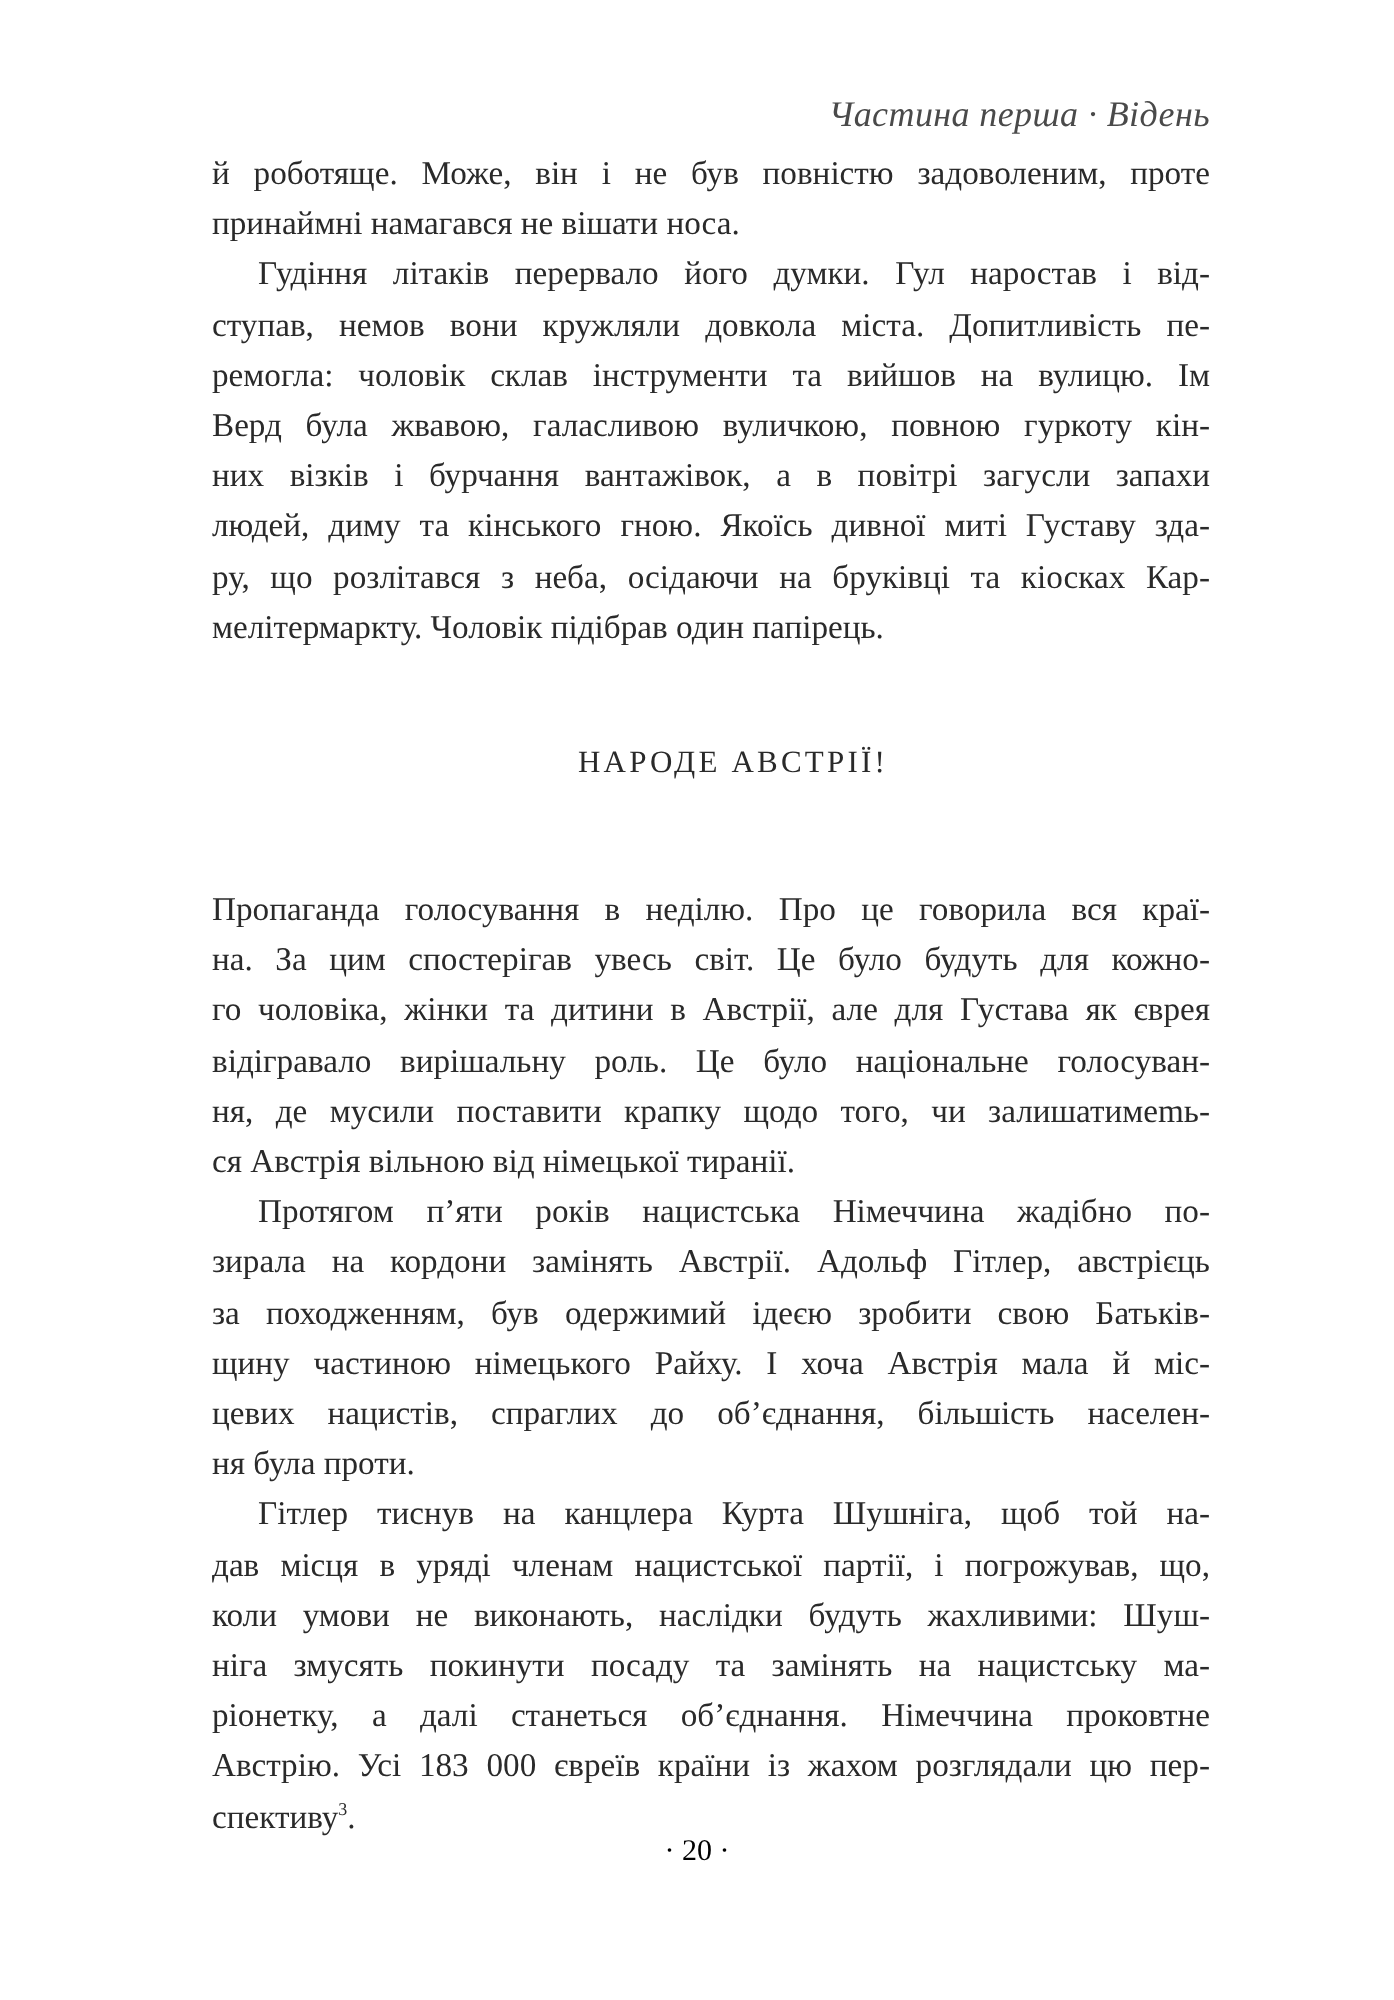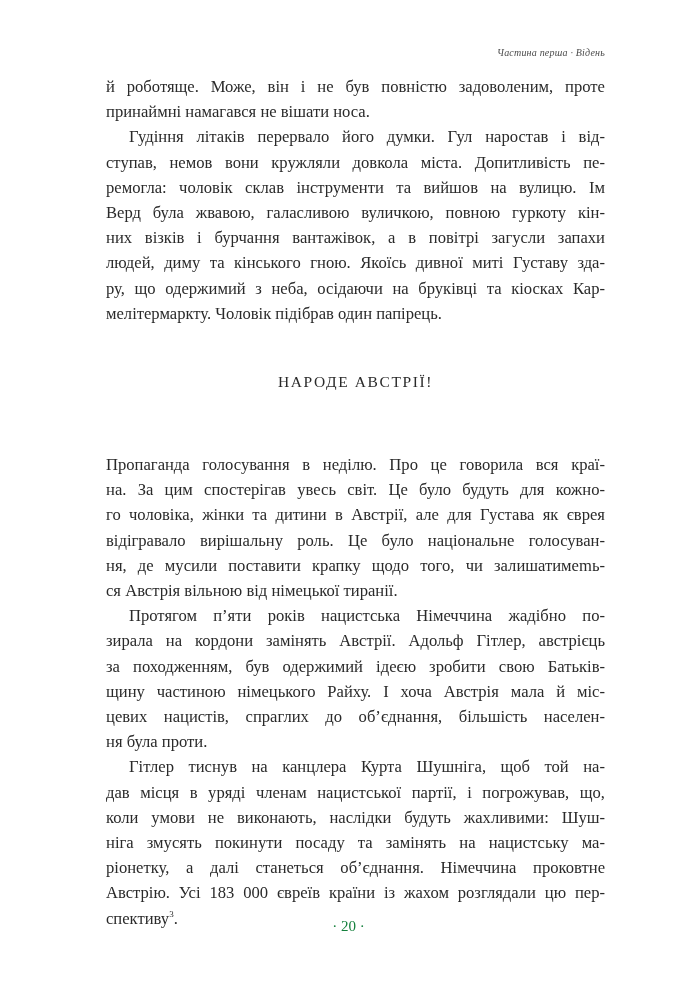--- a/index.html
+++ b/index.html
@@ -13,21 +13,21 @@
       position: relative;
       overflow: hidden;
       font-family: "DejaVu Serif", "Liberation Serif", serif;
       color: #2a2a2a;
     }
     .running-head {
       position: absolute;
       top: 47px;
       right: 92px;
       font-style: italic;
-      font-size: 10px;
+      font-size: 18px;
       color: #4a4a4a;
       font-family: "Liberation Serif", "DejaVu Serif", serif;
       letter-spacing: 0.2px;
     }
     .text-block {
       position: absolute;
       left: 106px;
       width: 499px;
       font-size: 16.6px;
       line-height: 25.2px;
@@ -43,26 +43,26 @@
       text-align: justify;
       text-align-last: justify;
     }
     .line.last {
       text-align-last: left;
     }
     .indent {
       padding-left: 23px;
     }
     #block-top { top: 74px; }
-    #block-mid { top: 452px; }
+    #block-mid { top: 442px; }
 
     .leaflet {
       position: absolute;
       top: 371px;
-      left: 131px;
+      left: 142px;
       width: 449px;
       font-family: "Liberation Serif", "DejaVu Serif", serif;
     }
     .leaflet-title {
       text-align: center;
       font-size: 15.5px;
       letter-spacing: 1.6px;
       line-height: 22px;
       margin-bottom: 1px;
       padding-left: 0;
@@ -76,21 +76,21 @@
       line-height: 0;
       vertical-align: super;
     }
     .folio {
       position: absolute;
       top: 918px;
       left: 0;
       width: 697px;
       text-align: center;
       font-size: 15px;
-      color: #15803d;
+      color: #000000;
       font-family: "Liberation Serif", "DejaVu Serif", serif;
     }
   </style>
 </head>
 <body>
 
 <div class="running-head">
   <span>Частина перша</span>
   <span>·</span>
   <span>Відень</span>
@@ -101,21 +101,21 @@
       <span class="line">й роботяще. Може, він і не був повністю задоволеним, проте</span>
       <span class="line last">принаймні намагався не вішати носа.</span>
     </p>
     <p>
       <span class="line indent">Гудіння літаків перервало його думки. Гул наростав і від-</span>
       <span class="line">ступав, немов вони кружляли довкола міста. Допитливість пе-</span>
       <span class="line">ремогла: чоловік склав інструменти та вийшов на вулицю. Ім</span>
       <span class="line">Верд була жвавою, галасливою вуличкою, повною гуркоту кін-</span>
       <span class="line">них візків і бурчання вантажівок, а в повітрі загусли запахи</span>
       <span class="line">людей, диму та кінського гною. Якоїсь дивної миті Густаву зда-</span>
-      <span class="line">ру, що одержимий з неба, осідаючи на бруківці та кіосках Кар-</span>
+      <span class="line">ру, що розлітався з неба, осідаючи на бруківці та кіосках Кар-</span>
       <span class="line last">мелітермаркту. Чоловік підібрав один папірець.</span>
     </p>
   </div>
 
 <div class="leaflet">
   <div class="leaflet-title">НАРОДЕ АВСТРІЇ!</div>
 </div>
 
 <div class="text-block" id="block-mid">
     <p>

